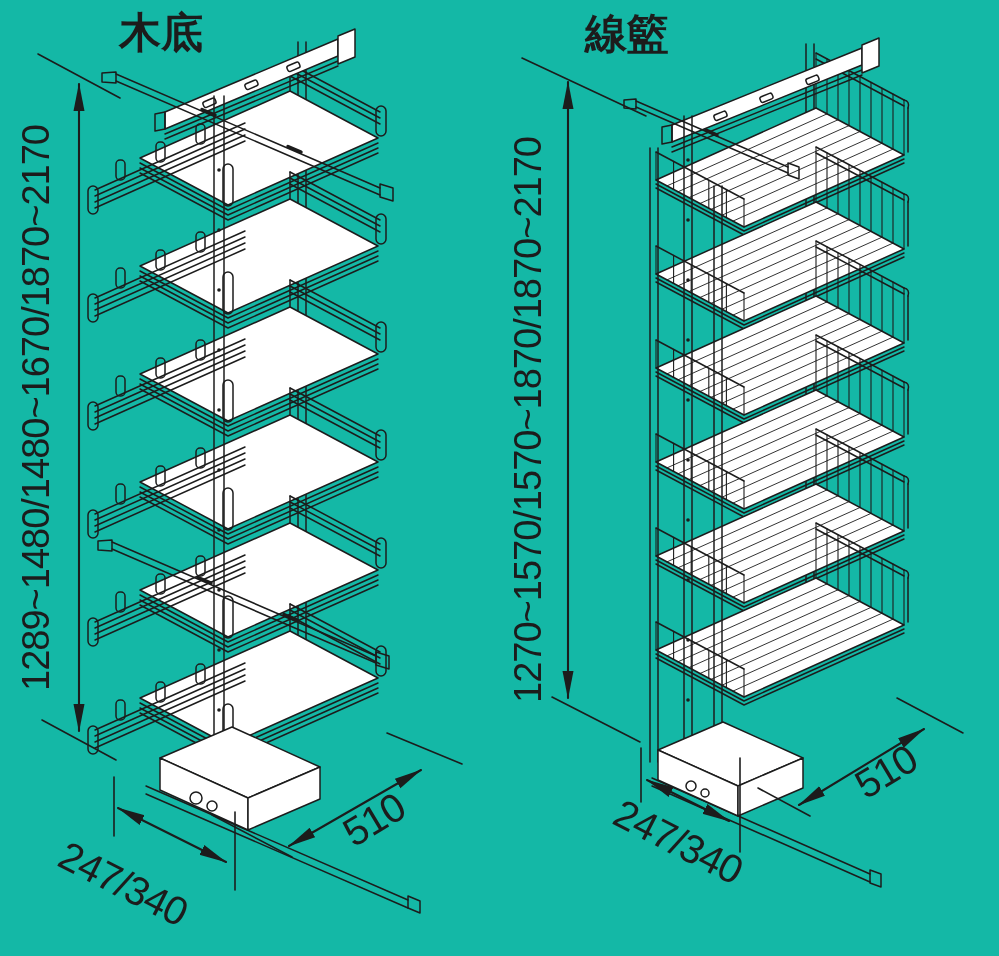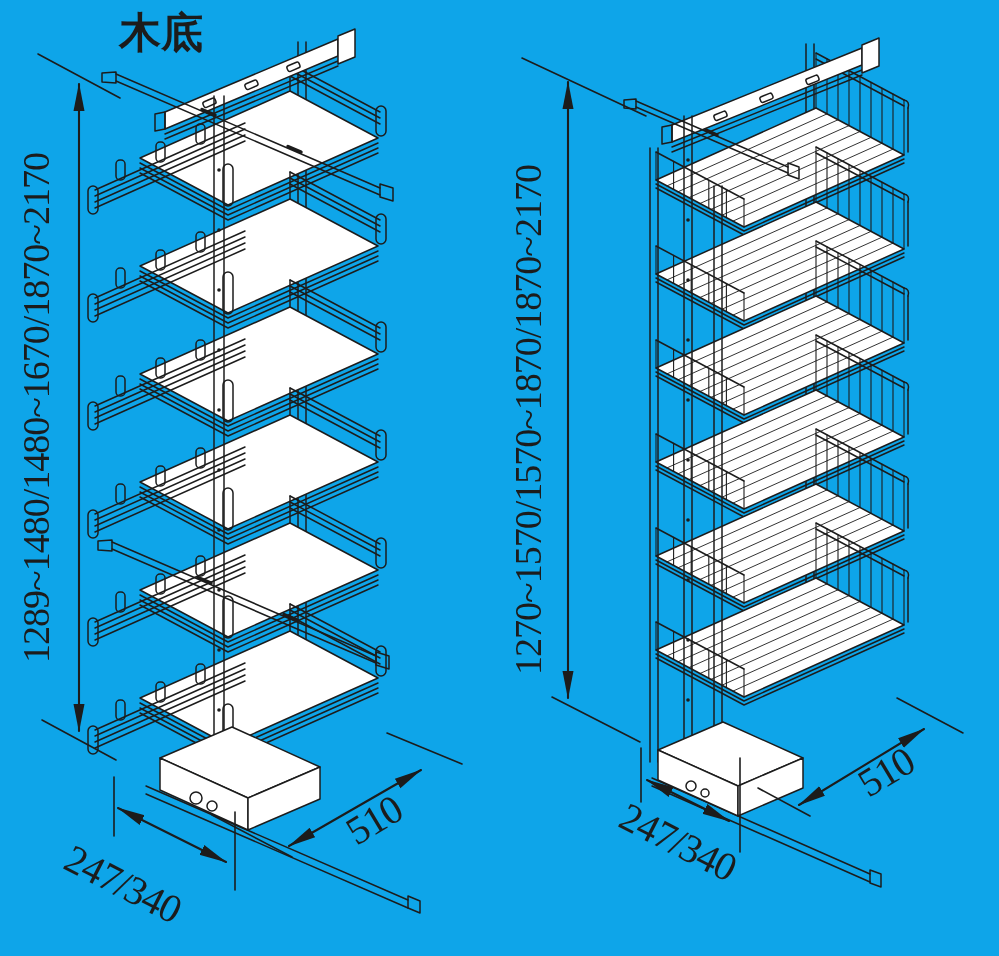--- a/index.html
+++ b/index.html
@@ -1,17 +1,17 @@
 <!DOCTYPE html>
 <html><head>
 <meta charset="utf-8">
 <style>
   html,body{margin:0;padding:0;background:#ffffff;}
-  #stage{position:relative;width:999px;height:956px;background:#0ea5e9;overflow:hidden;
-         font-family:Liberation Serif, serif;color:#1c1c1c;}
+  #stage{position:relative;width:999px;height:956px;background:#14b8a6;overflow:hidden;
+         font-family:Liberation Sans, sans-serif;color:#1c1c1c;}
   #drawing{position:absolute;left:0;top:0;}
   .txt{position:absolute;white-space:nowrap;color:#1c1c1c;}
   .title{font-size:42px;font-weight:bold;transform:translate(-50%,-50%);}
   .dim{font-size:38px;letter-spacing:-1px;}
   .dim.v{transform:translate(-50%,-50%) rotate(-90deg);}
   .dim.d1{transform:translate(-50%,-50%) rotate(27deg);font-size:40px;}
   .dim.d2{transform:translate(-50%,-50%) rotate(-31deg);font-size:40px;}
 </style>
 </head>
 <body>
@@ -247,20 +247,21 @@
     <line x1="641" y1="748" x2="641" y2="802" stroke-width="1.6"></line>
     <line x1="740" y1="758" x2="740" y2="852" stroke-width="1.6"></line>
 
     <line x1="799" y1="805" x2="924" y2="729" marker-start="url(#ah)" marker-end="url(#ah)"></line>
     <line x1="758" y1="788" x2="810" y2="816" stroke-width="1.6"></line>
     <line x1="897" y1="698" x2="963" y2="733" stroke-width="1.6"></line>
   </g>
 </svg>
 
 <div class="txt title" style="left:161px;top:33px;">木底</div>
+<div class="txt title" style="left:627px;top:34px;">線籃</div>
 
 <div class="txt dim v" style="left:36px;top:408px;">1289~1480/1480~1670/1870~2170</div>
 <div class="txt dim v" style="left:528px;top:420px;">1270~1570/1570~1870/1870~2170</div>
 
 <div class="txt dim d1" style="left:123px;top:884px;">247/340</div>
 <div class="txt dim d2" style="left:374px;top:820px;">510</div>
 
 <div class="txt dim d1" style="left:678px;top:842px;">247/340</div>
 <div class="txt dim d2" style="left:886px;top:772px;">510</div>
 

